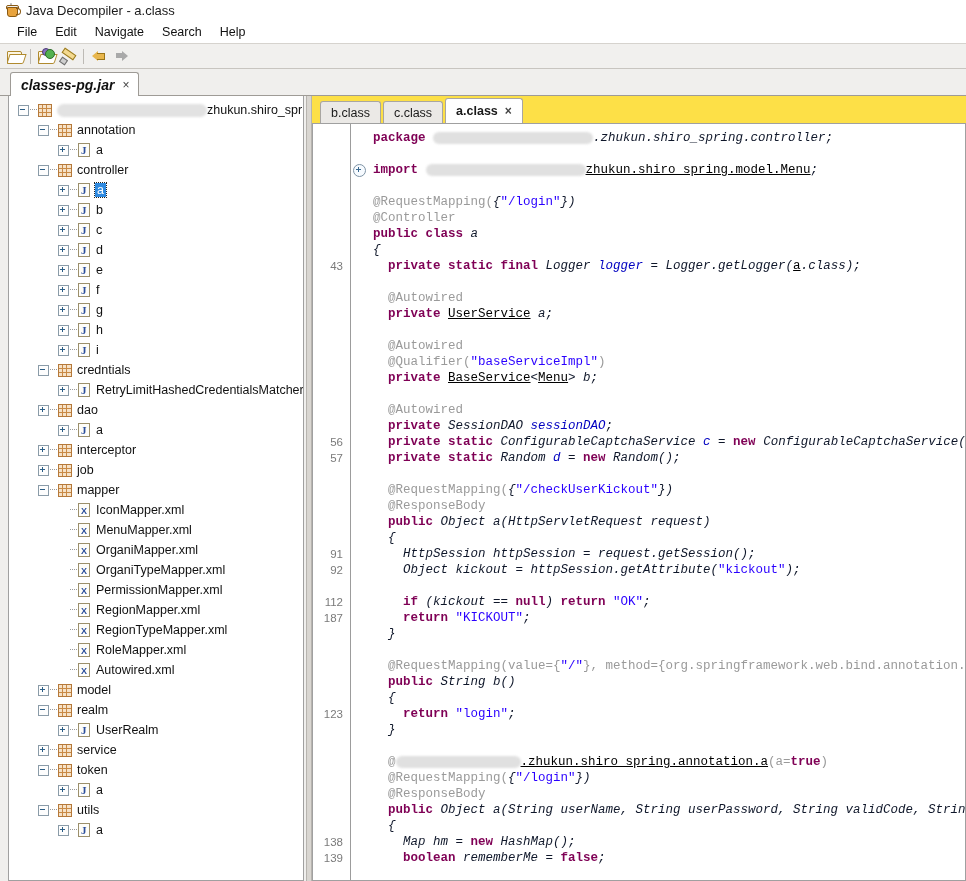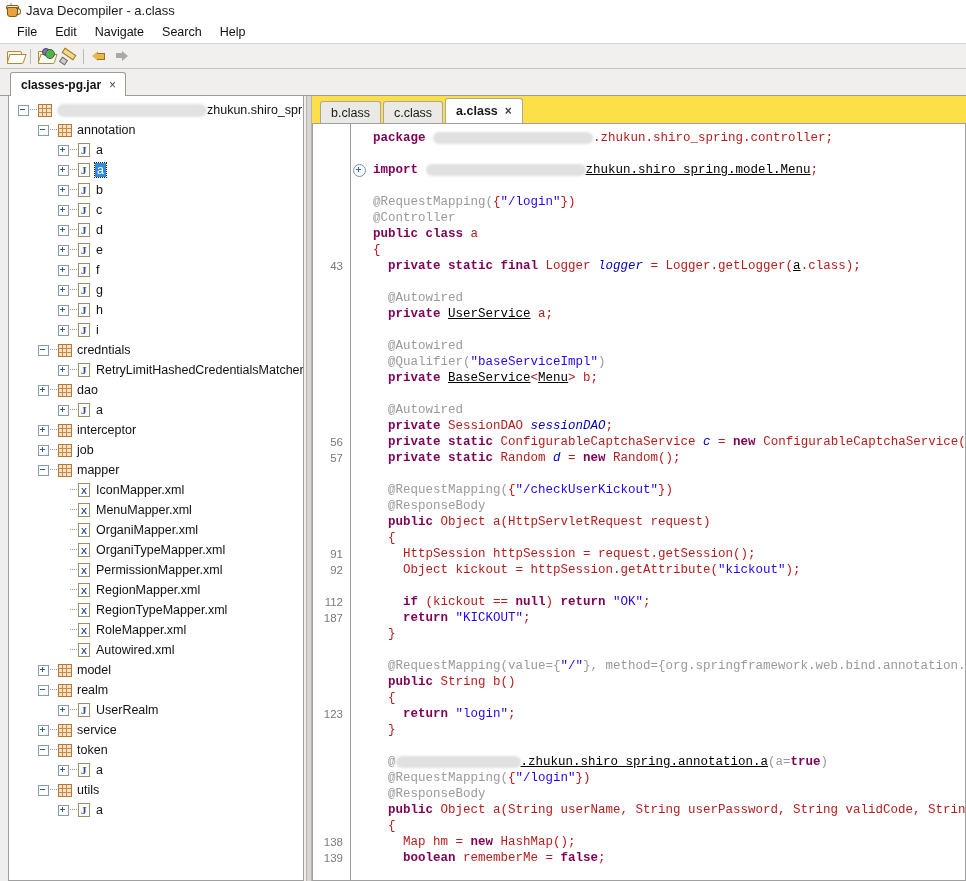--- a/index.html
+++ b/index.html
@@ -53,21 +53,21 @@
   .ic-arrow.back .head{left:0;border-right:6px solid #e8b64c;}
   .ic-arrow.back .tail{left:5px;background:#e8b64c;border:1px solid #9c7618;border-left:none;}
   .ic-arrow.fwd .head{right:0;border-left:6px solid #a9a9a9;}
   .ic-arrow.fwd .tail{right:5px;background:#a9a9a9;}
 
   
   .jartabs{height:26px;background:#f0efed;display:flex;align-items:flex-end;padding-left:10px;flex:0 0 auto;
            border-bottom:1px solid #9e9b96;}
   .jartab{height:23px;display:flex;align-items:center;gap:8px;padding:0 9px 0 10px;background:#ffffff;
           border:1px solid #9e9b96;border-bottom:none;border-radius:3px 3px 0 0;position:relative;top:1px;}
-  .jartab .lbl{font-size:12px;font-weight:bold;color:#111;font-family:"Liberation Sans",sans-serif;}
+  .jartab .lbl{font-size:14px;font-weight:bold;color:#111;font-family:"Liberation Sans",sans-serif;font-style:italic;}
   .closex{font-size:12px;color:#444;line-height:1;cursor:pointer;}
 
   
   .body{flex:1 1 auto;display:flex;min-height:0;background:#f0efed;padding:0 0 0 0;}
 
   
   .treepane{width:296px;flex:0 0 auto;display:flex;flex-direction:column;background:#fff;
             border:1px solid #a0a0a0;border-top:none;box-sizing:border-box;margin-left:8px;}
   .treescroll{flex:1 1 auto;overflow:hidden;position:relative;padding-top:4px;}
   .trow{height:20px;display:flex;align-items:center;white-space:nowrap;font-size:12.5px;
@@ -123,21 +123,21 @@
   .code{flex:1 1 auto;min-width:0;overflow:hidden;position:relative;padding-top:6px;padding-left:6px;
         font-family:"Liberation Mono", monospace;font-size:12.5px;line-height:16px;white-space:pre;}
   .ln{height:16px;line-height:16px;text-align:right;padding-right:7px;font-size:11.5px;color:#7a7a7a;
       font-family:"Liberation Sans",sans-serif;}
   .cl{height:16px;line-height:16px;}
   .kw{color:#7f0055;font-weight:bold;}
   .str{color:#2a00ff;}
   .ann{color:#9a9a9a;}
   .fld{color:#0000c0;font-style:italic;}
   .lnk{text-decoration:underline;}
-  .pl{color:#b91c1c;}
+  .pl{color:#0f172a;font-style:italic;}
   .expander-plus{position:absolute;width:11px;height:11px;border:1px solid #7e93a5;border-radius:50%;
                  background:#f7fbff;left:2px;}
   .expander-plus:before{content:"";position:absolute;left:2px;top:4px;width:5px;height:1px;background:#39688f;}
   .expander-plus:after{content:"";position:absolute;left:4px;top:2px;width:1px;height:5px;background:#39688f;}
   .redact-code{display:inline-block;height:12px;background:#e0e0e0;border-radius:6px;vertical-align:middle;
                filter:blur(1.3px);}
 </style>
 </head>
 <body>
 
@@ -232,20 +232,29 @@
             <div class="exp">
               <div class="expbox plus"></div>
             </div>
             <div class="dots"></div>
             <div class="ic-java">
               <span class="j">J</span>
             </div>
             <span class="tlabel">a</span>
           </div>
           <div class="trow">
+            <div class="indent" style="width: 28px;"></div>
+            <div class="exp">
+              <div class="expbox"></div>
+            </div>
+            <div class="dots"></div>
+            <div class="ic-pkg"></div>
+            <span class="tlabel">controller</span>
+          </div>
+          <div class="trow">
             <div class="indent" style="width: 48px;"></div>
             <div class="exp">
               <div class="expbox plus"></div>
             </div>
             <div class="dots"></div>
             <div class="ic-java">
               <span class="j">J</span>
             </div>
             <span class="tlabel sel">a</span>
           </div>

